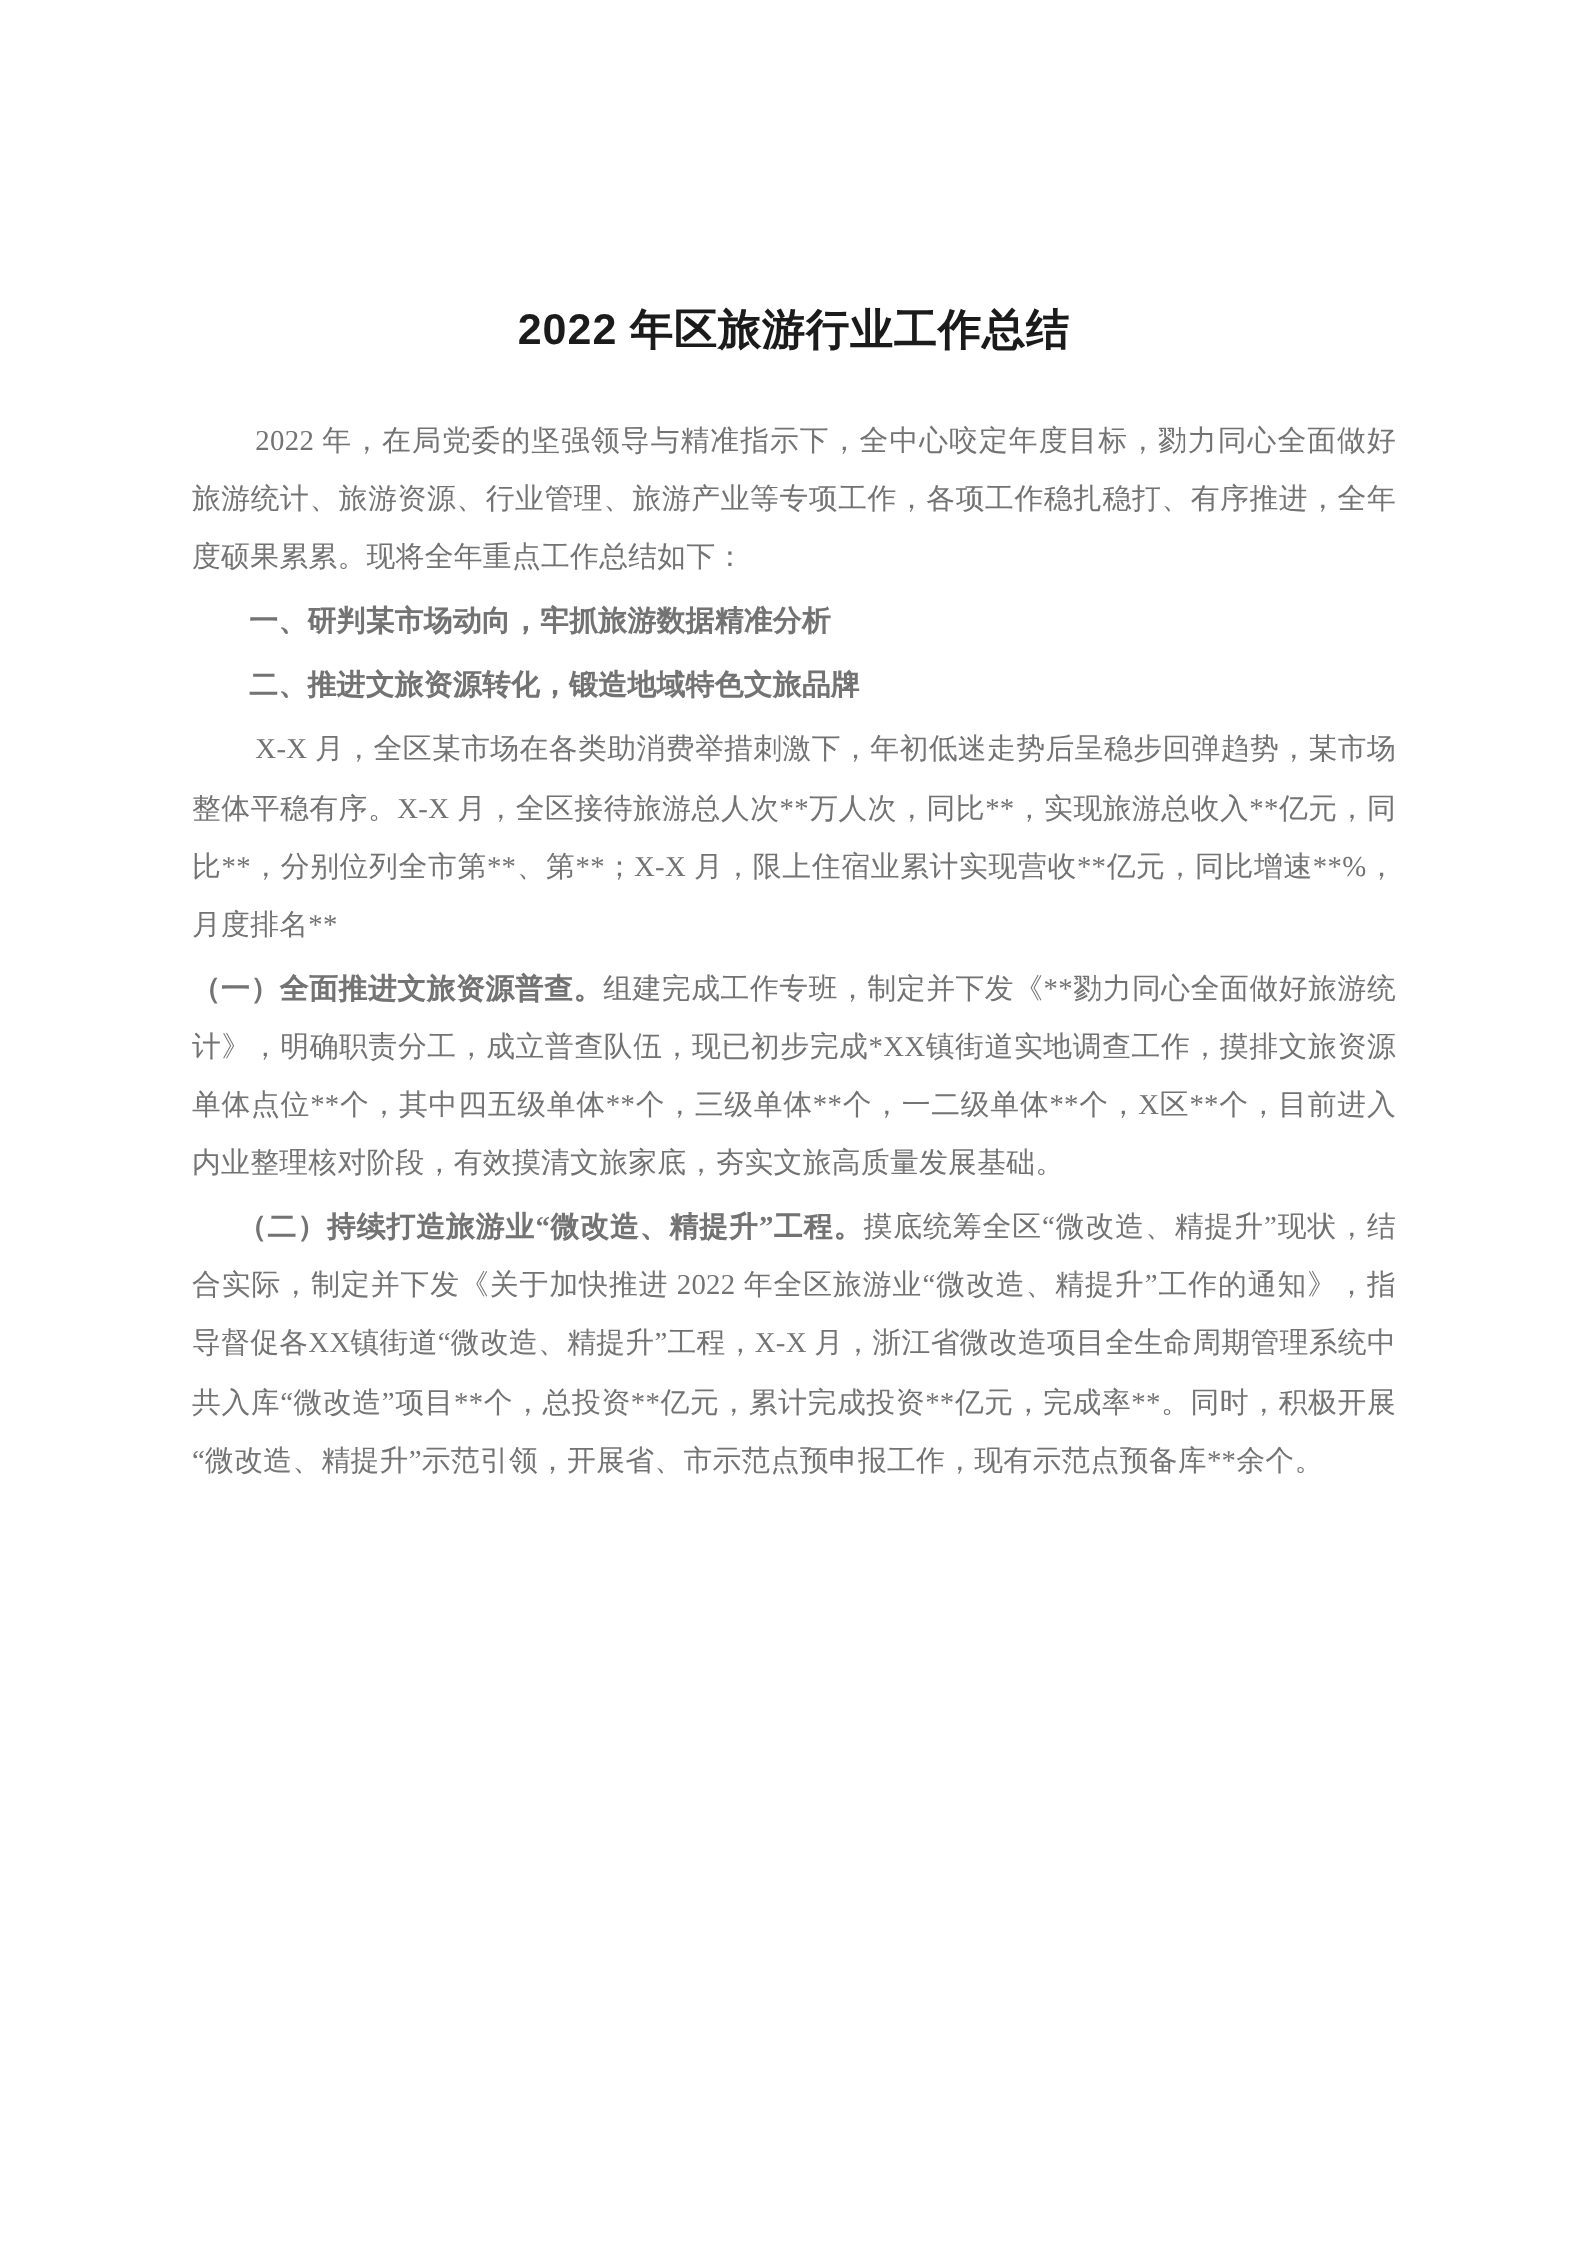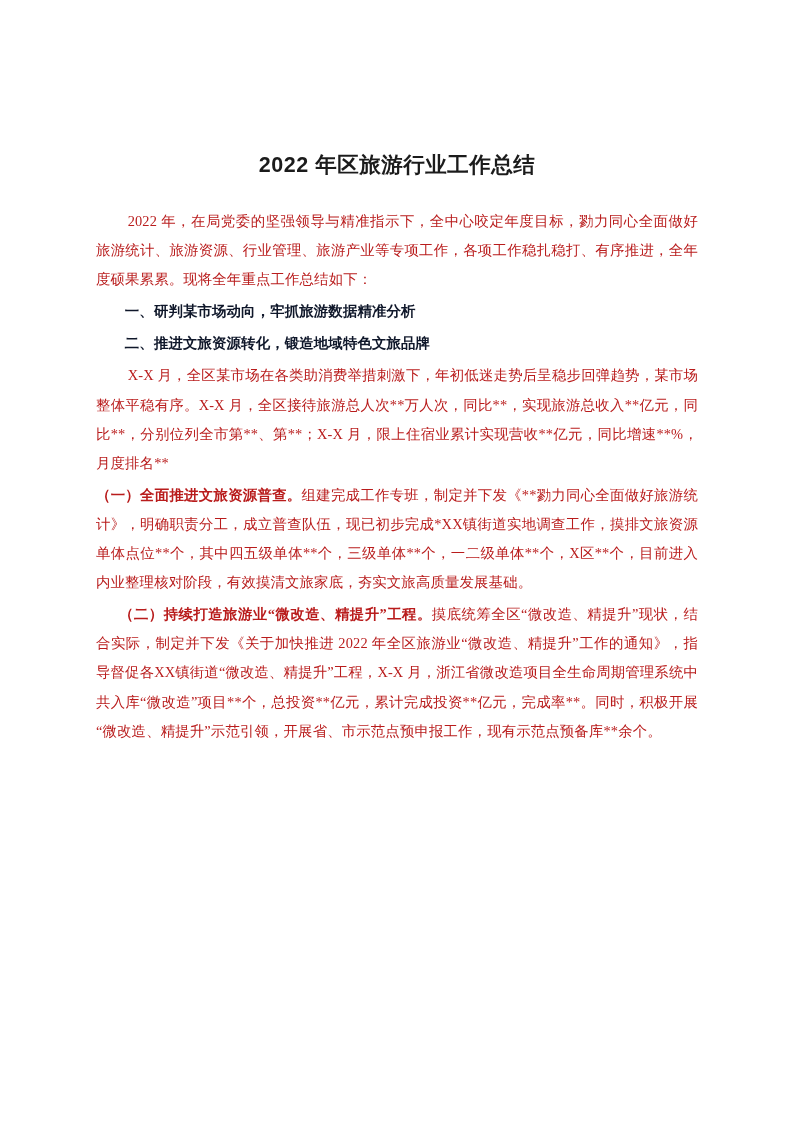--- a/index.html
+++ b/index.html
@@ -30,33 +30,33 @@
     margin: 0 0 28px 0;
     color: #1b1b1b;
     font-family: "Liberation Sans", "DejaVu Sans", sans-serif;
   }
   p.para {
     font-size: 14.4px;
     line-height: 2.02;
     margin: 0 0 3px 0;
     text-align: justify;
     text-justify: inter-ideograph;
-    color: #b91c1c;
+    color: #737373;
     letter-spacing: 0.15px;
   }
   p.indent {
     text-indent: 2.2em;
   }
   p.indent-sm {
     text-indent: 1.6em;
   }
   p.heading {
     font-weight: bold;
     text-indent: 2em;
-    color: #0f172a;
+    color: #737373;
   }
   p.noindent {
     text-indent: 0;
   }
   .sub-lead {
     font-weight: bold;
     margin-top: 30px;
   }
 </style>
 </head>

